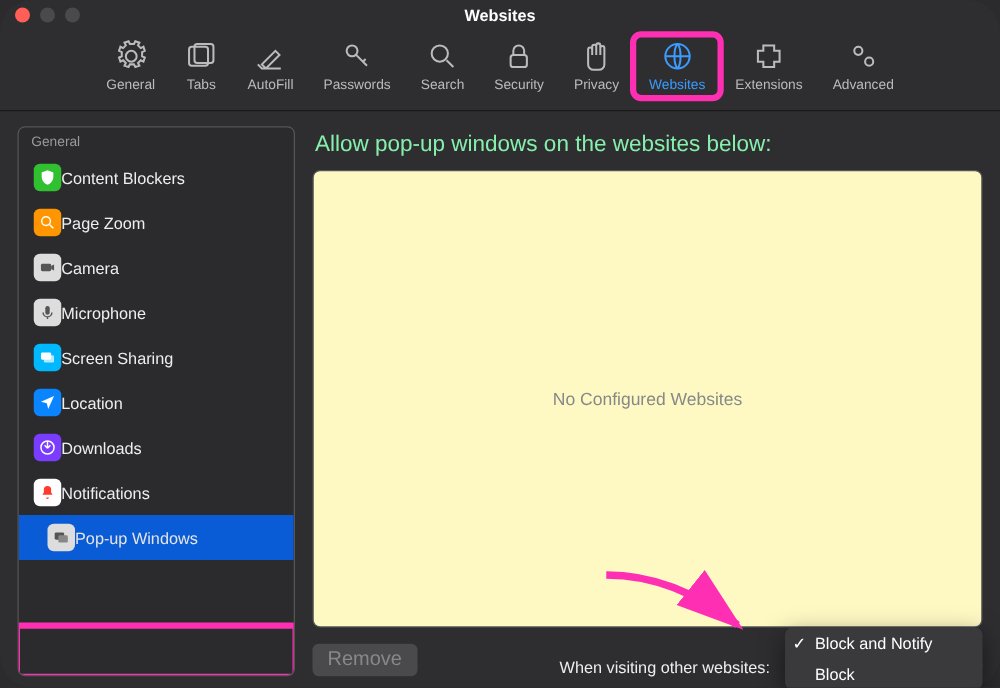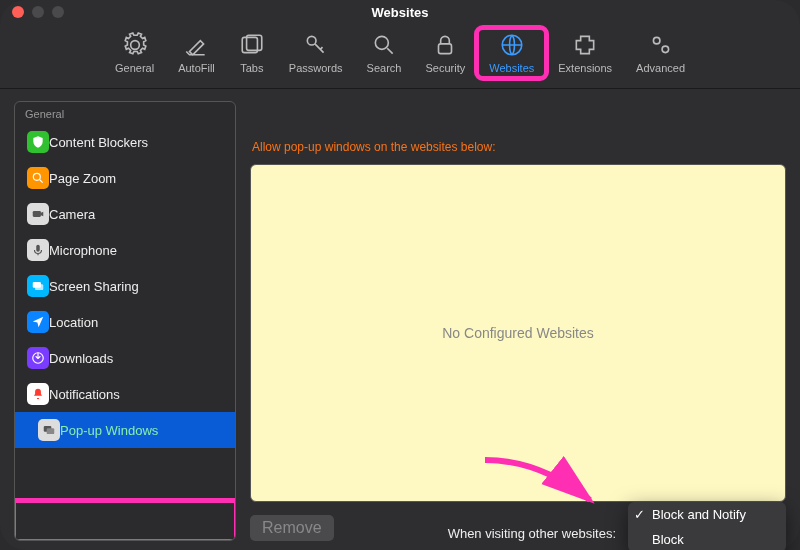--- a/index.html
+++ b/index.html
@@ -15,26 +15,26 @@
   .toolbar { display: flex; justify-content: center; gap: 0; padding: 4px 0 10px; border-bottom: 1px solid #1a1a1c; }
   .tab { display: flex; flex-direction: column; align-items: center; gap: 4px; padding: 4px 12px; cursor: pointer; color: #bbb; border-radius:6px; }
   .tab svg { width: 26px; height: 26px; }
   .tab span { font-size: 11px; }
   .tab.active { color: #3a9cff; }
   .hl-websites { outline: 5px solid #ff2fb3; outline-offset: -2px; border-radius:6px; }
   .content { display: flex; padding: 12px 14px 14px 14px; gap: 14px; height: calc(100% - 84px); }
   .sidebar { width: 222px; border: 1px solid #555; border-radius: 6px; background: #2b2b2e; display:flex; flex-direction:column; overflow:hidden; position:relative;}
   .group-label { color: #999; font-size: 11px; padding: 6px 10px 4px; }
   .side-item { display:flex; align-items:center; padding:7px 12px; cursor:pointer; color:#eee; }
-  .side-item.selected { background:#0a5bd6; color:#86efac;padding-left:23px; }
+  .side-item.selected { background:#0a5bd6; color:#e5e5e5;padding-left:23px; }
   .side-icon { width:22px; height:22px; border-radius:5px; display:flex; align-items:center; justify-content:center; flex-shrink:0;}
   .side-icon svg { width:14px; height:14px; }
   .hl-popup { position:absolute; left:-4px; right:-4px; bottom:-4px; height:46px; border:5px solid #ff2fb3; border-radius:4px; pointer-events:none;}
   .main { flex:1; display:flex; flex-direction:column; }
-  .main-label { color:#f97316; font-size:12px; padding:4px 2px 10px;margin-top:35px; }
+  .main-label { color:#86efac; font-size:18px; padding:4px 2px 10px; }
   .list-area { flex:1; border:1px solid #555; border-radius:6px; background:#fef9c3; display:flex; align-items:center; justify-content:center; }
   .empty { color:#888; font-size:14px; }
   .footer { display:flex; align-items:center; gap:10px; padding-top:12px; position:relative;}
   .remove-btn { background:#4a4a4d; color:#888; border:none; border-radius:5px; padding:4px 12px; font-size:16px; cursor:default;}
   .spacer { flex:1; }
   .visiting-label { color:#eee; font-size:13px;margin-top:12px; }
   .dropdown { position:absolute; right:0; top:0; width:158px; background:#3a3a3d; border-radius:6px; box-shadow:0 6px 20px rgba(0,0,0,0.5); overflow:hidden; z-index:10;}
   .dd-item { padding:5px 10px 5px 24px; cursor:pointer; color:#fff; font-size:13px; position:relative;}
   .dd-item.checked::before { content:"✓"; position:absolute; left:6px; }
   .help-btn { position:absolute; right:14px; bottom:8px; width:20px; height:20px; border-radius:50%; background:#5a5a5d; color:#ddd; display:flex; align-items:center; justify-content:center; font-size:12px; cursor:pointer; z-index:5;}
@@ -55,51 +55,57 @@
 
   <div class="toolbar">
     <div class="tab">
       <svg viewBox="0 0 24 24">
           <path fill="none" stroke="#bbb" stroke-width="1.5" d="M12 8a4 4 0 100 8 4 4 0 000-8zm8 4l2 1-1 3-2-1-2 2 1 2-3 1-1-2h-3l-1 2-3-1 1-2-2-2-2 1-1-3 2-1v-3l-2-1 1-3 2 1 2-2-1-2 3-1 1 2h3l1-2 3 1-1 2 2 2 2-1 1 3-2 1z"></path>
         </svg>
       <span>General</span>
     </div>
     <div class="tab">
       <svg viewBox="0 0 24 24">
-          <path fill="none" stroke="#bbb" stroke-width="1.5" d="M3 18l3 3h14M6 18l10-10 3 3-10 10-3-3z"></path>
-        </svg>
-      <span>AutoFill</span>
-    </div>
-    <div class="tab">
-      <svg viewBox="0 0 24 24">
           <rect x="3" y="5" width="14" height="14" rx="2" fill="none" stroke="#bbb" stroke-width="1.5"></rect>
           <rect x="7" y="3" width="14" height="14" rx="2" fill="none" stroke="#bbb" stroke-width="1.5"></rect>
         </svg>
       <span>Tabs</span>
     </div>
     <div class="tab">
       <svg viewBox="0 0 24 24">
+          <path fill="none" stroke="#bbb" stroke-width="1.5" d="M3 18l3 3h14M6 18l10-10 3 3-10 10-3-3z"></path>
+        </svg>
+      <span>AutoFill</span>
+    </div>
+    <div class="tab">
+      <svg viewBox="0 0 24 24">
           <circle cx="8" cy="8" r="4" fill="none" stroke="#bbb" stroke-width="1.5"></circle>
           <path stroke="#bbb" stroke-width="1.5" d="M11 11l8 8m-3-3l2-2"></path>
         </svg>
       <span>Passwords</span>
     </div>
     <div class="tab">
       <svg viewBox="0 0 24 24">
           <circle cx="10" cy="10" r="6" fill="none" stroke="#bbb" stroke-width="1.5"></circle>
           <path stroke="#bbb" stroke-width="1.5" d="M15 15l5 5"></path>
         </svg>
       <span>Search</span>
     </div>
     <div class="tab">
       <svg viewBox="0 0 24 24">
           <rect x="6" y="11" width="12" height="9" rx="2" fill="none" stroke="#bbb" stroke-width="1.5"></rect>
           <path fill="none" stroke="#bbb" stroke-width="1.5" d="M8 11V8a4 4 0 018 0v3"></path>
         </svg>
       <span>Security</span>
+    </div>
+    <div class="tab">
+      <svg viewBox="0 0 24 24">
+          <path fill="none" stroke="#bbb" stroke-width="1.5" d="M6 12v6a4 4 0 004 4h4a4 4 0 004-4V6a1.5 1.5 0 00-3 0v5-7a1.5 1.5 0 00-3 0v7-6a1.5 1.5 0 00-3 0v6-4a1.5 1.5 0 00-3 0z"></path>
+        </svg>
+      <span>Privacy</span>
     </div>
     <div class="tab active hl-websites">
       <svg viewBox="0 0 24 24">
           <circle cx="12" cy="12" r="9" fill="none" stroke="#3a9cff" stroke-width="1.5"></circle>
           <path fill="none" stroke="#3a9cff" stroke-width="1.5" d="M3 12h18M12 3c3 3 3 15 0 18M12 3c-3 3-3 15 0 18"></path>
         </svg>
       <span>Websites</span>
     </div>
     <div class="tab">
       <svg viewBox="0 0 24 24">

